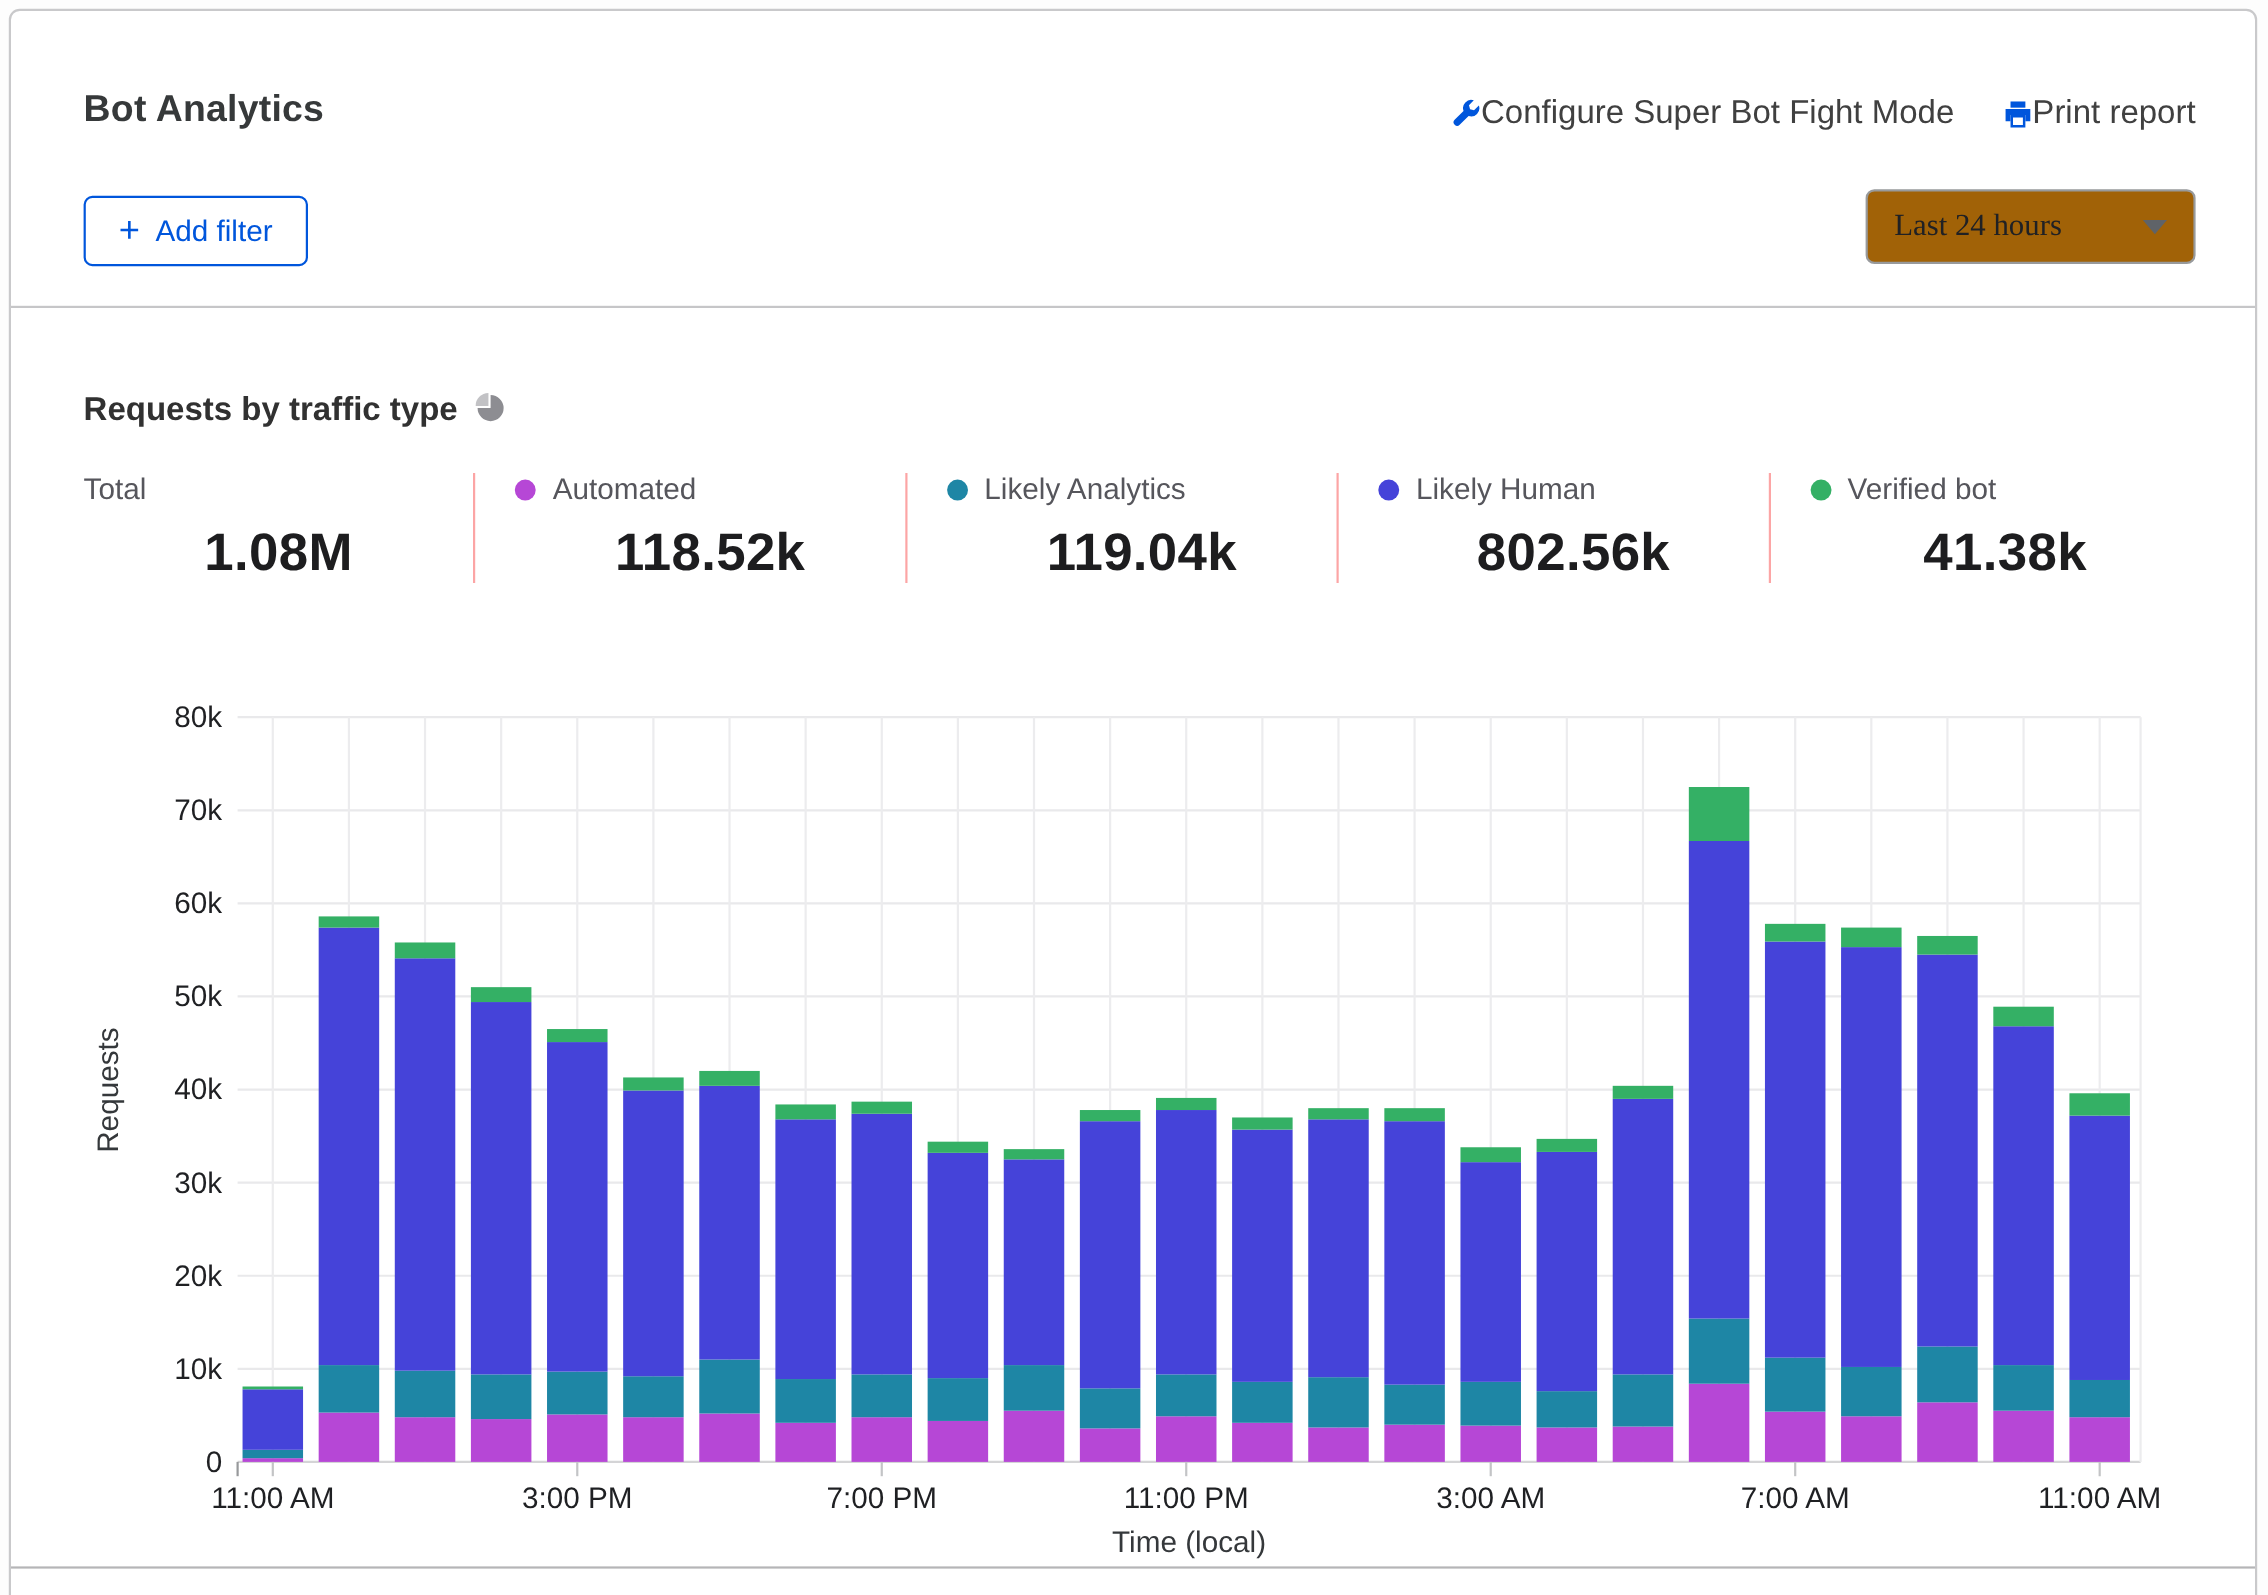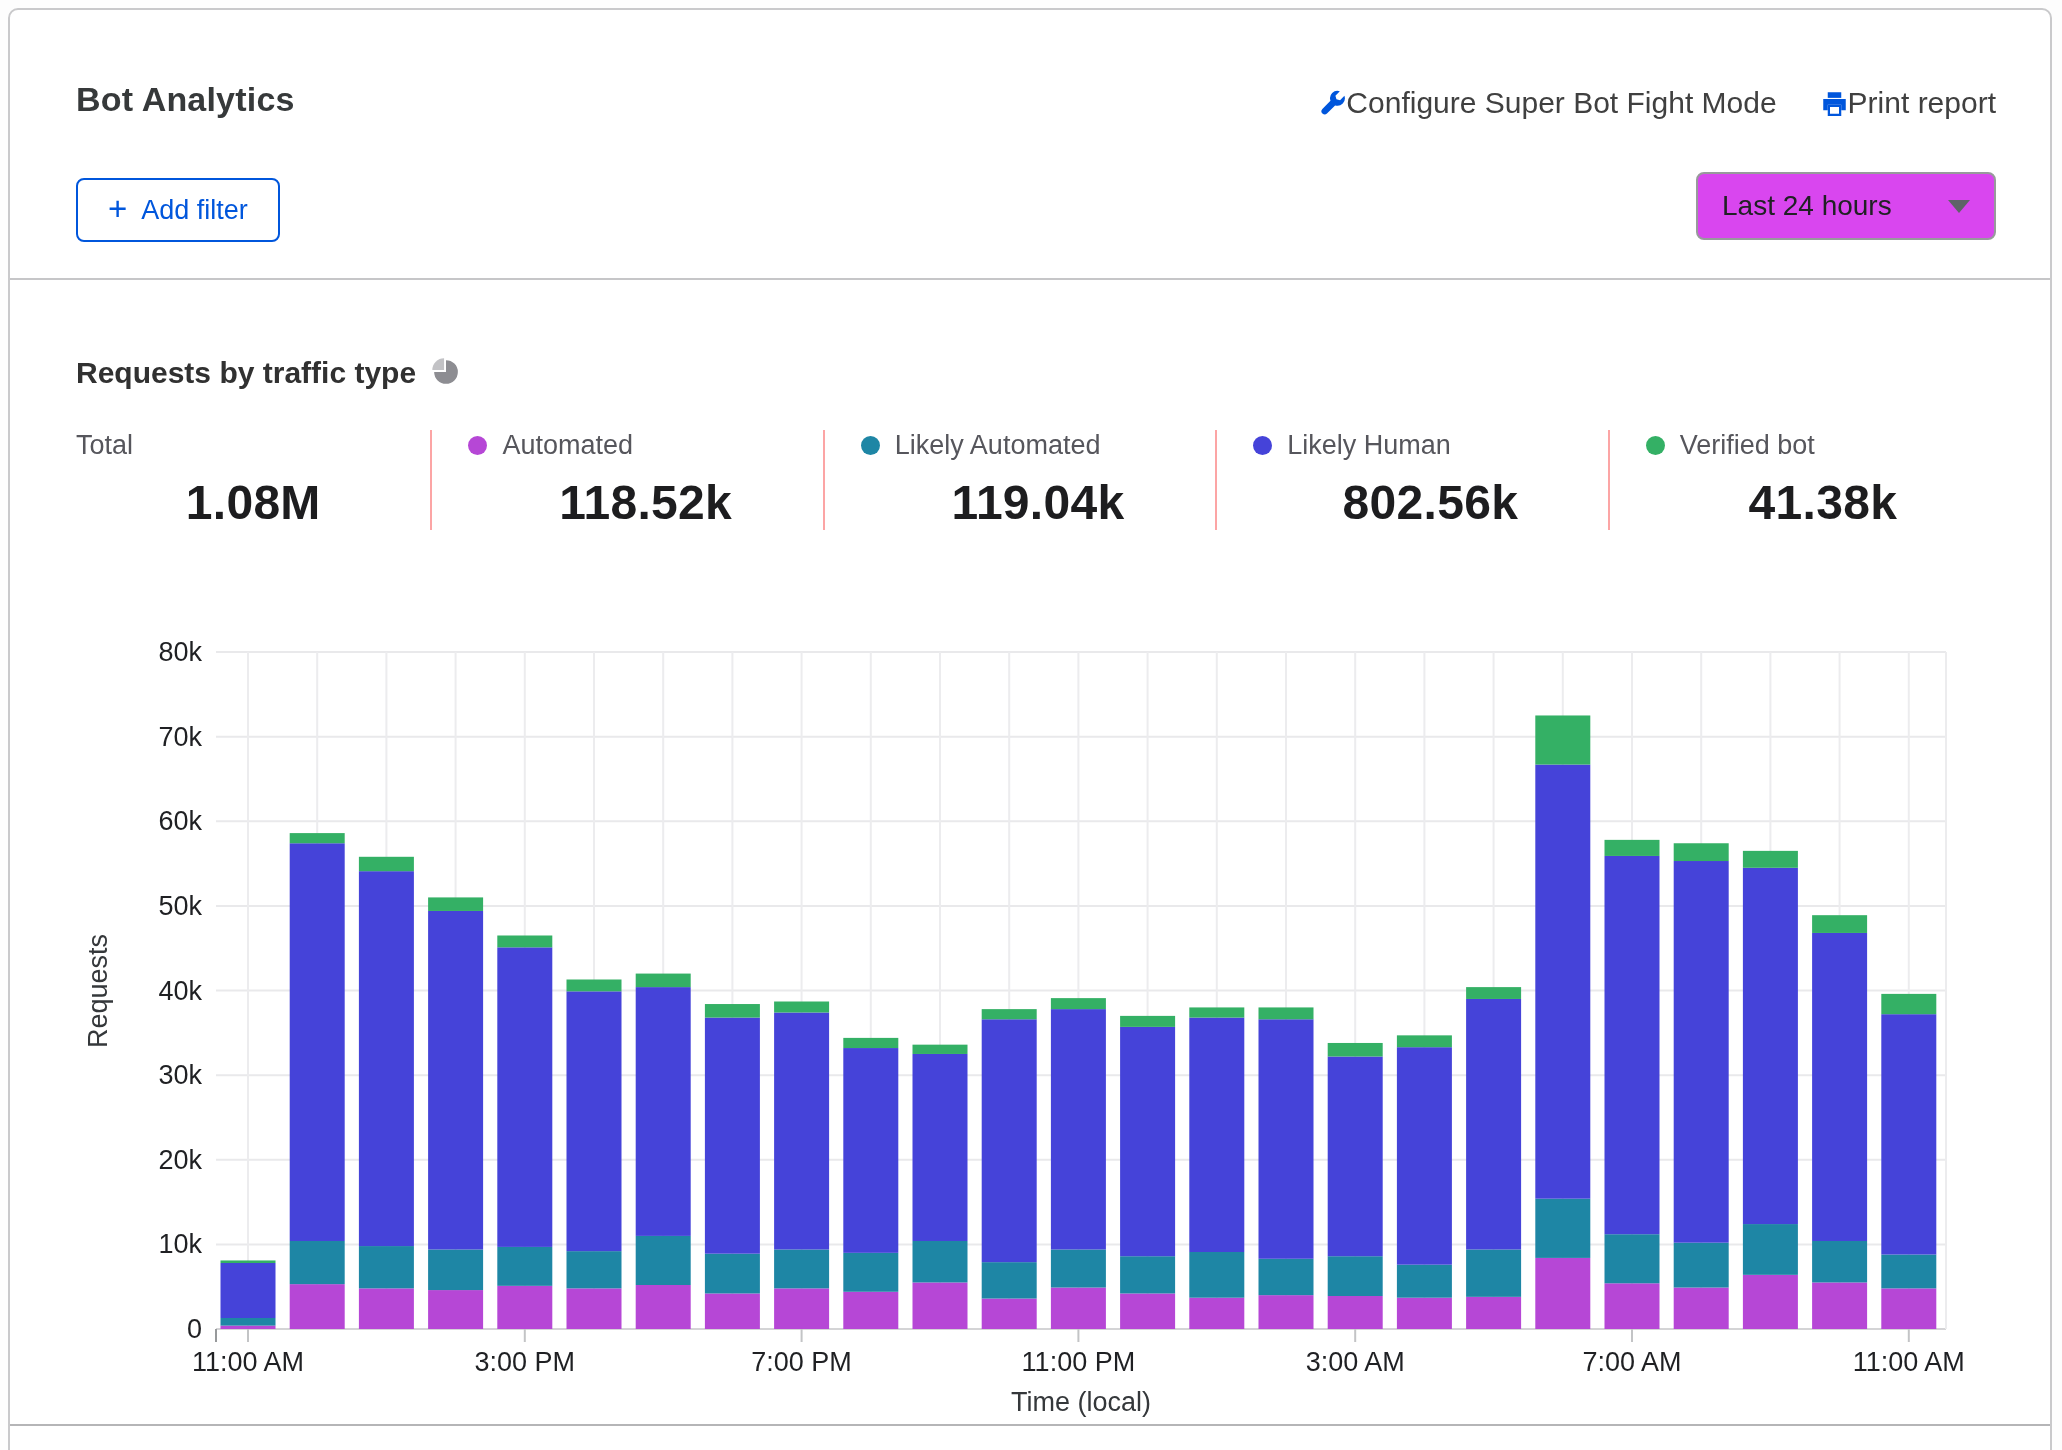--- a/index.html
+++ b/index.html
@@ -9,22 +9,22 @@
         border:2px solid #c9c9cb;border-radius:10px 10px 0 0;box-sizing:border-box;}
   .page-title{position:absolute;left:66px;top:70px;margin:0;font-size:34px;font-weight:700;color:#36393a;letter-spacing:.2px;}
   .header-actions{position:absolute;right:54px;top:76px;display:flex;align-items:center;gap:44px;}
   .action-link{display:flex;align-items:center;color:#404040;font-size:30px;cursor:pointer;text-decoration:none;}
   .action-link svg{display:block;}
   .btn-add-filter{position:absolute;left:66px;top:168px;height:64px;display:flex;align-items:center;gap:14px;
         padding:0 30px;background:#fff;border:2px solid #0056dc;border-radius:8px;color:#0056dc;
         font-size:27px;font-family:inherit;cursor:pointer;}
   .btn-add-filter .plus{font-size:33px;font-weight:400;line-height:1;margin-top:-3px;}
   .dropdown{position:absolute;right:54px;top:162px;width:300px;height:68px;border:2px solid #989a9c;border-radius:8px;
-        background:#d946ef;display:flex;align-items:center;justify-content:space-between;padding:0 24px;box-sizing:border-box;
-        font-size:28px;color:#202124;cursor:pointer;}
+        background:#a16207;display:flex;align-items:center;justify-content:space-between;padding:0 24px;box-sizing:border-box;
+        font-size:28px;color:#202124;cursor:pointer;font-family:Liberation Serif, serif;}
   .caret{width:0;height:0;border-left:11px solid transparent;border-right:11px solid transparent;border-top:13px solid #5f6368;}
   .divider{position:absolute;left:0;right:0;height:0;border-top:2px solid #c6c6c8;}
   .divider.top{top:268px;}
   .divider.bottom{top:1414px;border-top-color:#b5b5b7;}
   .panel-title-row{position:absolute;left:66px;top:346px;display:flex;align-items:flex-end;gap:16px;}
   .panel-title-row h2{margin:0;font-size:30px;font-weight:700;color:#313131;}
   .stats-row{position:absolute;left:66px;right:50px;top:420px;display:flex;text-align:center;}
   .stat{flex:1;padding-left:36px;border-left:2px solid #fca5a5;cursor:pointer;}
   .stat:first-child{padding-left:0;border-left:none;}
   .stat-label{display:flex;align-items:center;gap:15px;font-size:27px;color:#56565c;}
@@ -94,21 +94,21 @@
         <div class="stat">
           <div class="stat-label">
             <span class="stat-dot" style="background: rgb(182, 71, 214);"></span>
             <span>Automated</span>
           </div>
           <div class="stat-value">118.52k</div>
         </div>
         <div class="stat">
           <div class="stat-label">
             <span class="stat-dot" style="background: rgb(30, 134, 165);"></span>
-            <span>Likely Automated</span>
+            <span>Likely Analytics</span>
           </div>
           <div class="stat-value">119.04k</div>
         </div>
         <div class="stat">
           <div class="stat-label">
             <span class="stat-dot" style="background: rgb(69, 67, 217);"></span>
             <span>Likely Human</span>
           </div>
           <div class="stat-value">802.56k</div>
         </div>

